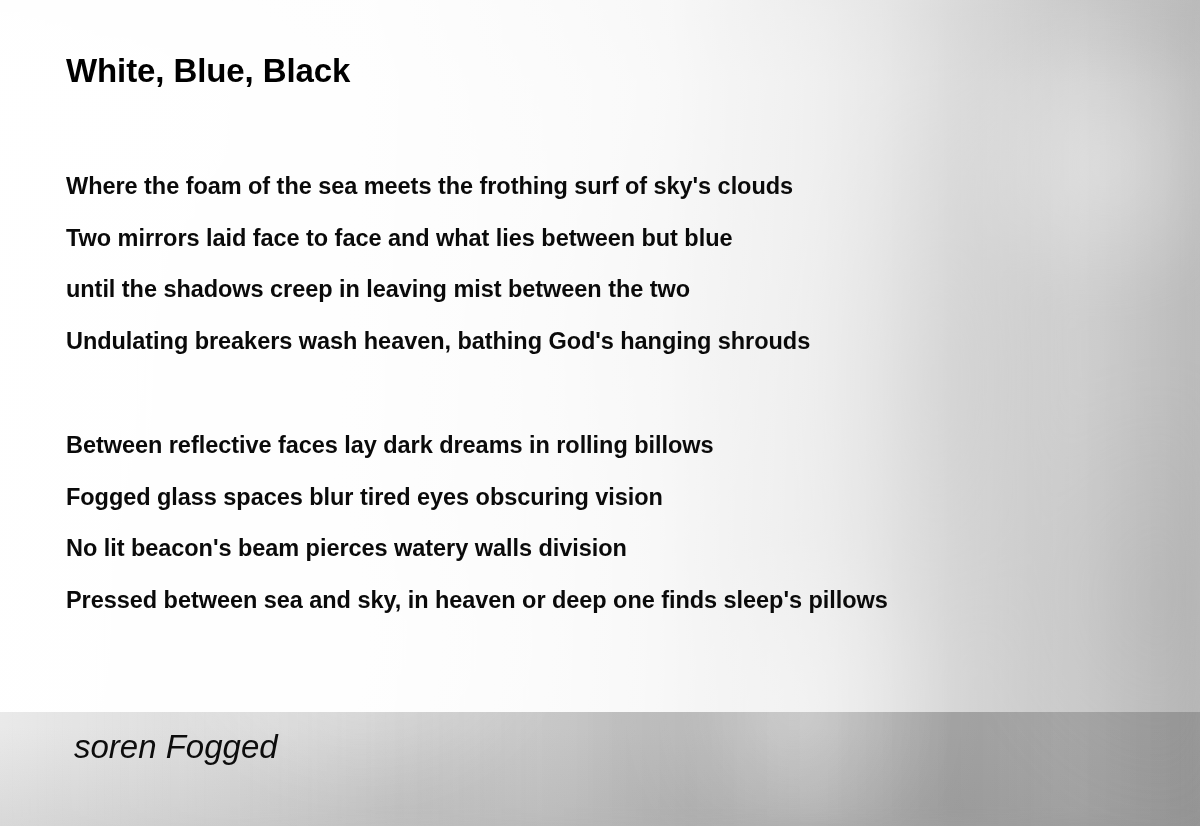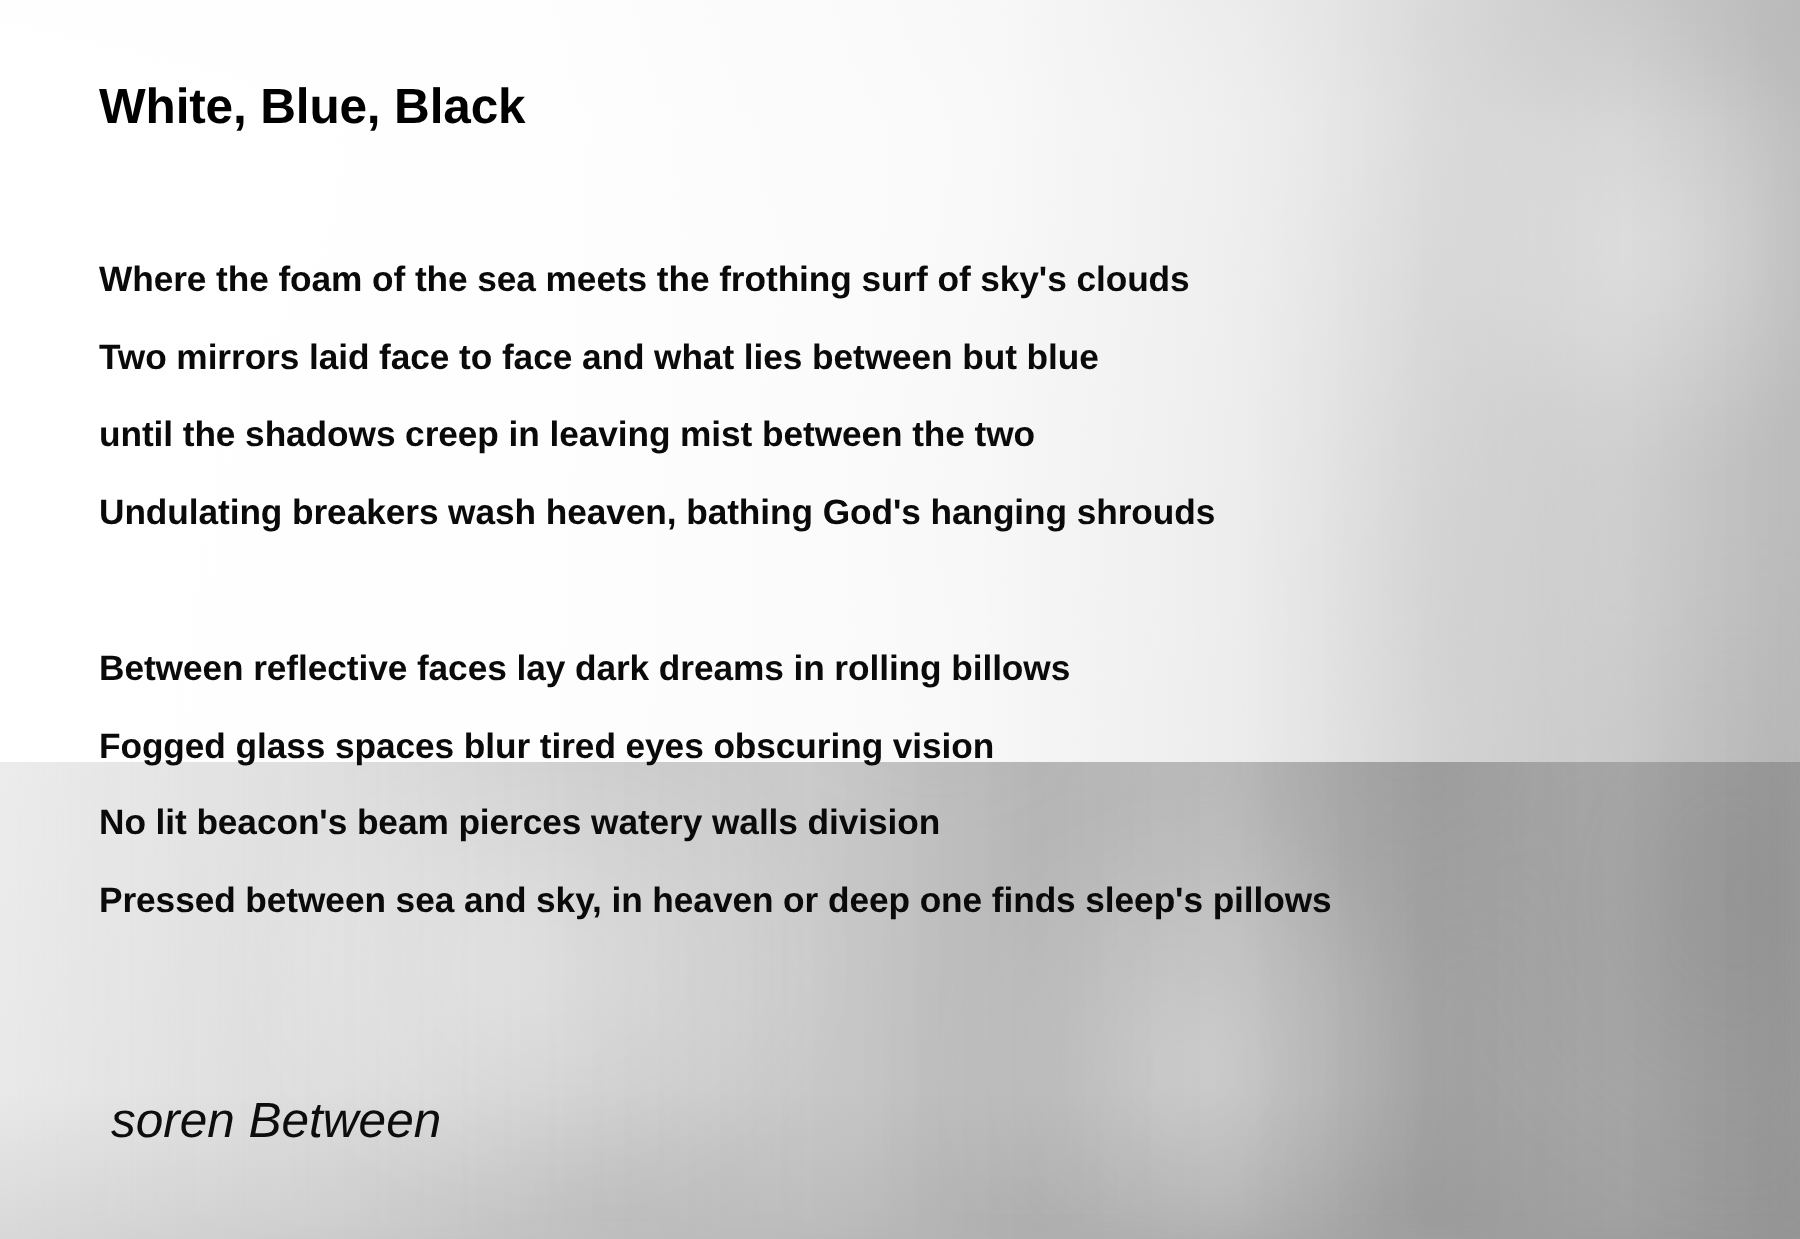--- a/index.html
+++ b/index.html
@@ -73,21 +73,21 @@
       linear-gradient(180deg, rgba(120,120,120,0.18) 0%, rgba(120,120,120,0) 10%),
       linear-gradient(0deg,  rgba(120,120,120,0.14) 0%, rgba(120,120,120,0) 12%);
   }
 
   
   .poem-panel {
     position: absolute;
     left: 0;
     top: 0;
     width: 1200px;
-    height: 508px;
+    height: 712px;
     z-index: 1;
     background: linear-gradient(92deg,
       rgba(255,255,255,0.985) 0%,
       rgba(255,255,255,0.975) 30%,
       rgba(255,255,255,0.90) 55%,
       rgba(255,255,255,0.70) 72%,
       rgba(255,255,255,0.46) 86%,
       rgba(255,255,255,0.30) 100%);
   }
 
@@ -166,15 +166,15 @@
       <div class="stanza stanza-2">
         <div class="poem-line">Between reflective faces lay dark dreams in rolling billows</div>
         <div class="poem-line">Fogged glass spaces blur tired eyes obscuring vision</div>
         <div class="poem-line">No lit beacon's beam pierces watery walls division</div>
         <div class="poem-line">Pressed between sea and sky, in heaven or deep one finds sleep's pillows</div>
       </div>
 
     </div>
   </div>
 
-  <div class="author-name">soren Between</div>
+  <div class="author-name">soren Fogged</div>
 
 </div>
 
 </body></html>

